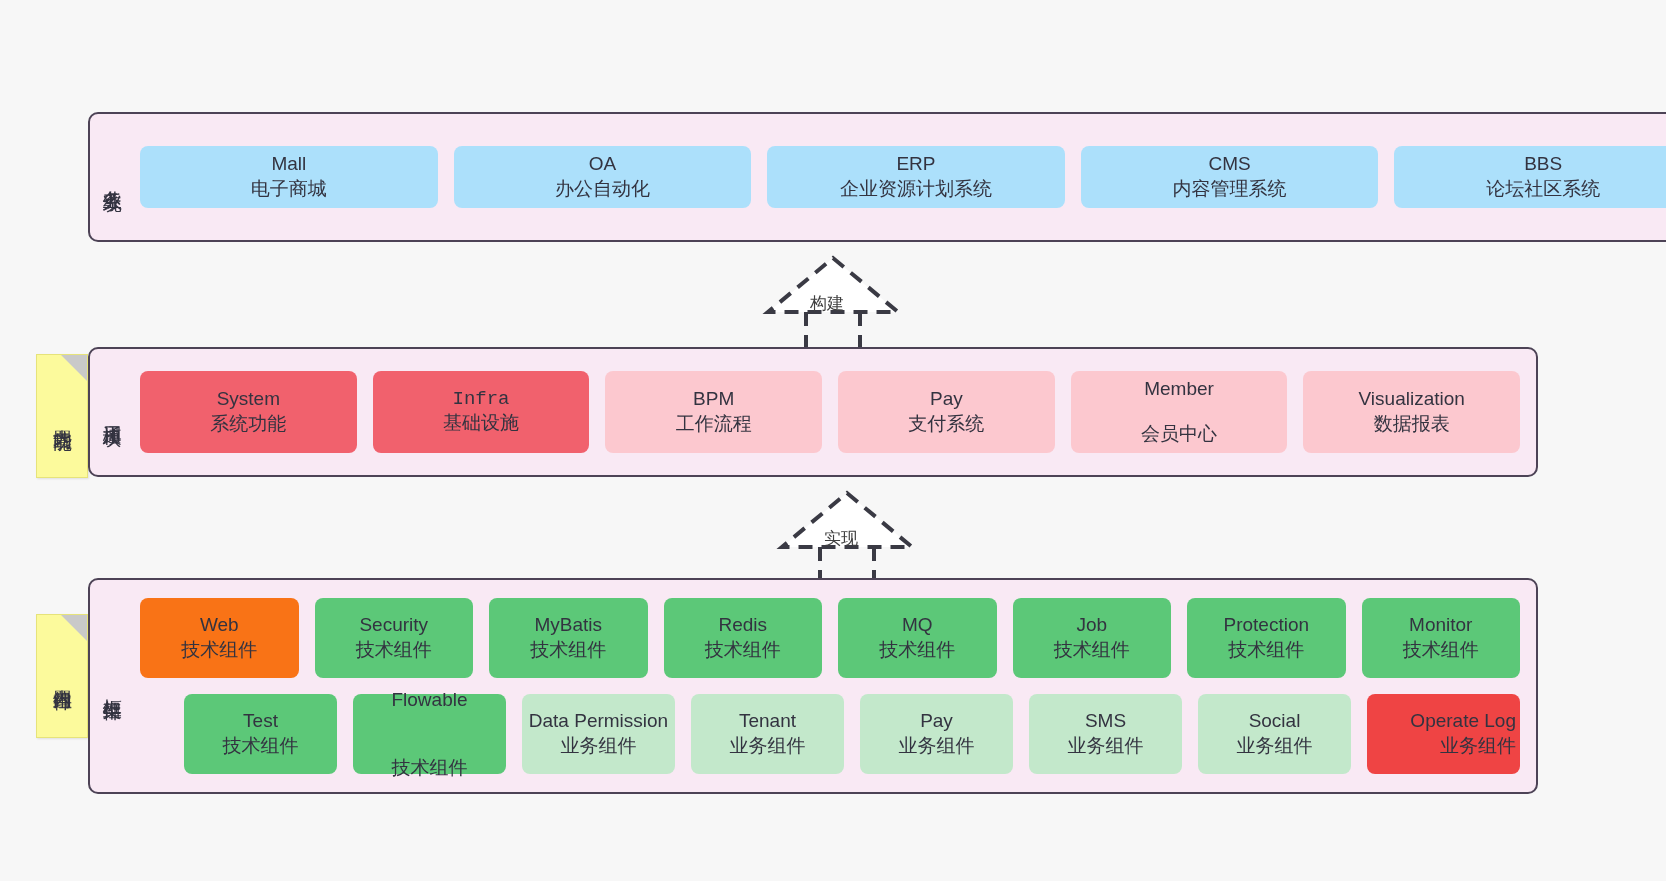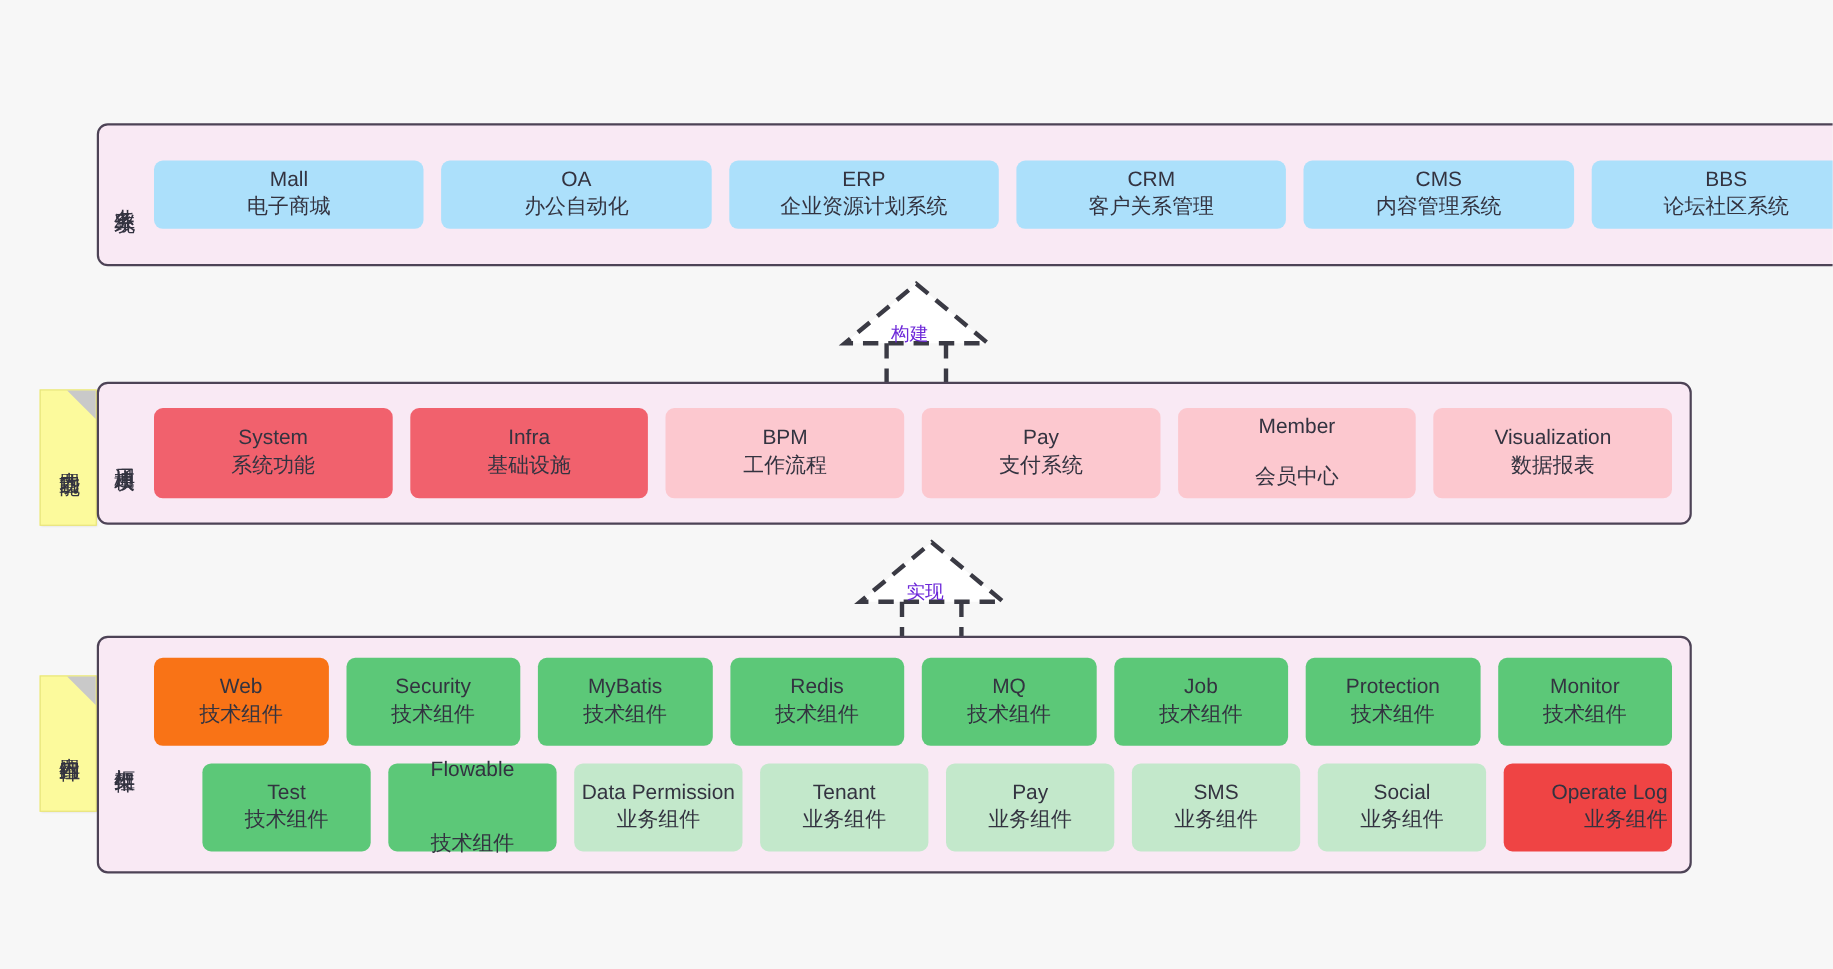--- a/index.html
+++ b/index.html
@@ -100,21 +100,21 @@
     border-left: 26px solid transparent;
   }
 
   
   .connector { position: absolute; }
 
   
   .conn-label {
     position: absolute;
     font-size: 17px;
-    color: #6d28d9;
+    color: #404040;
     background: transparent;
     white-space: nowrap;
   }
 </style>
 </head>
 <body>
 
 <div id="canvas">
 
   <div class="layer" style="left:88px; top:112px; width:1622px; height:130px;">
@@ -125,24 +125,20 @@
           <span class="en">Mall</span>
           <span class="cn">电子商城</span>
         </div>
         <div class="cell c-blue" style="background: rgb(172, 224, 251);">
           <span class="en">OA</span>
           <span class="cn">办公自动化</span>
         </div>
         <div class="cell c-blue" style="background: rgb(172, 224, 251);">
           <span class="en">ERP</span>
           <span class="cn">企业资源计划系统</span>
-        </div>
-        <div class="cell c-blue" style="background: rgb(172, 224, 251);">
-          <span class="en">CRM</span>
-          <span class="cn">客户关系管理</span>
         </div>
         <div class="cell c-blue" style="background: rgb(172, 224, 251);">
           <span class="en">CMS</span>
           <span class="cn">内容管理系统</span>
         </div>
         <div class="cell c-blue" style="background: rgb(172, 224, 251);">
           <span class="en">BBS</span>
           <span class="cn">论坛社区系统</span>
         </div>
       </div>
@@ -163,21 +159,21 @@
   </div>
 
   <div class="layer" style="left:88px; top:347px; width:1450px; height:130px;">
     <div class="layer-title">通用模块</div>
     <div class="layer-body">
       <div class="row">
         <div class="cell c-red" style="background: rgb(241, 97, 109);">
           <span class="en">System</span>
           <span class="cn">系统功能</span>
         </div>
-        <div class="cell c-red" style="background: rgb(241, 97, 109);">
+        <div class="cell c-red" style="background: rgb(241, 97, 109); font-family: Liberation Mono, monospace;">
           <span class="en">Infra</span>
           <span class="cn">基础设施</span>
         </div>
         <div class="cell c-pink" style="background: rgb(252, 200, 207);">
           <span class="en">BPM</span>
           <span class="cn">工作流程</span>
         </div>
         <div class="cell c-pink" style="background: rgb(252, 200, 207);">
           <span class="en">Pay</span>
           <span class="cn">支付系统</span>

